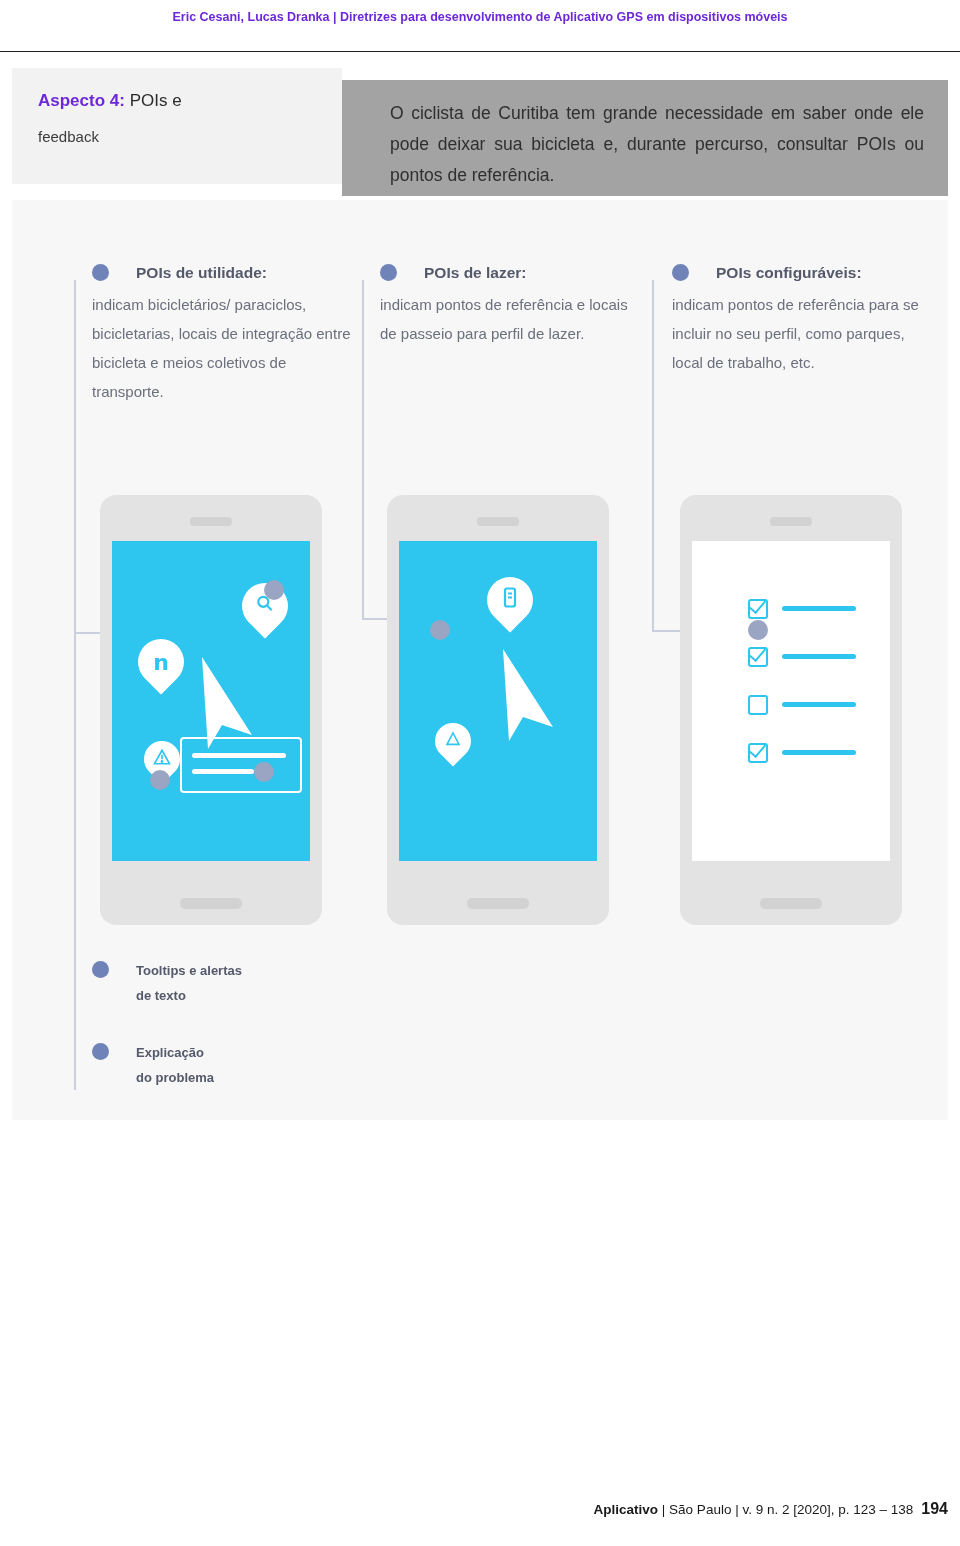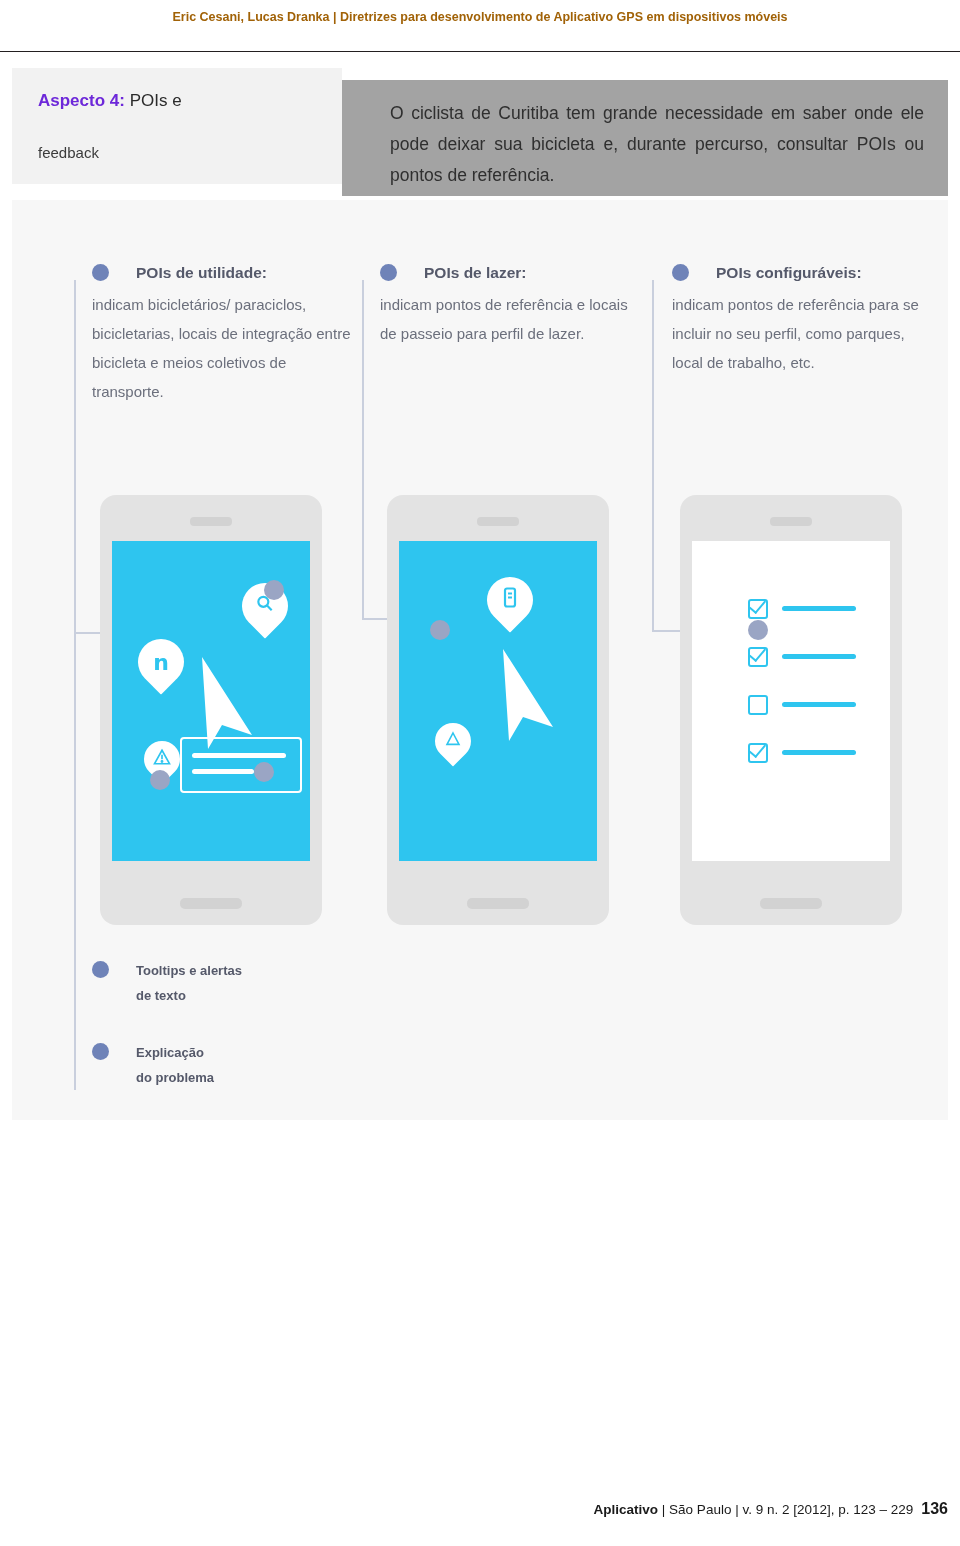--- a/index.html
+++ b/index.html
@@ -23,21 +23,21 @@
     width: 960px;
     padding-top: 8px;
     text-align: center;
     border-bottom: 1.5px solid #231f20;
     height: 52px;
     box-sizing: border-box;
   }
   .header-line1 {
     font-size: 12.5px;
     font-weight: bold;
-    color: #a16207;
+    color: #6d28d9;
     line-height: 18px;
     white-space: nowrap;
   }
   .header-line2 {
     font-size: 12.5px;
     font-weight: bold;
     font-style: italic;
     color: #1a1a1a;
     line-height: 17px;
   }
@@ -66,21 +66,21 @@
     line-height: 26px;
   }
   .aspect-title b {
     font-weight: bold;
     color: #6d28d9;
   }
   .aspect-subtitle {
     font-size: 15px;
     color: #3b3b3b;
     line-height: 22px;
-    margin-top: 28px;
+    margin-top: 12px;
   }
   .aspect-text-cell {
     position: absolute;
     left: 330px;
     top: 12px;
     width: 606px;
     height: 116px;
     background: #a3a3a3;
     box-sizing: border-box;
     padding: 18px 24px 0 48px;
@@ -442,14 +442,14 @@
 de texto</div>
   </div>
   <div class="legend-item" style="left:80px; top:840px;">
     <div class="dot"></div>
     <div class="lbl">Explicação
 do problema</div>
   </div>
 </div>
 
 <div class="page-footer">
-  <span class="brand">Aplicativo</span><span> | São Paulo | v. 9  n. 2 [2012], p. 123 – 229</span><span class="pagenum">136</span>
+  <span class="brand">Aplicativo</span><span> | São Paulo | v. 9  n. 2 [2020], p. 123 – 138</span><span class="pagenum">194</span>
 </div>
 
 </body></html>

